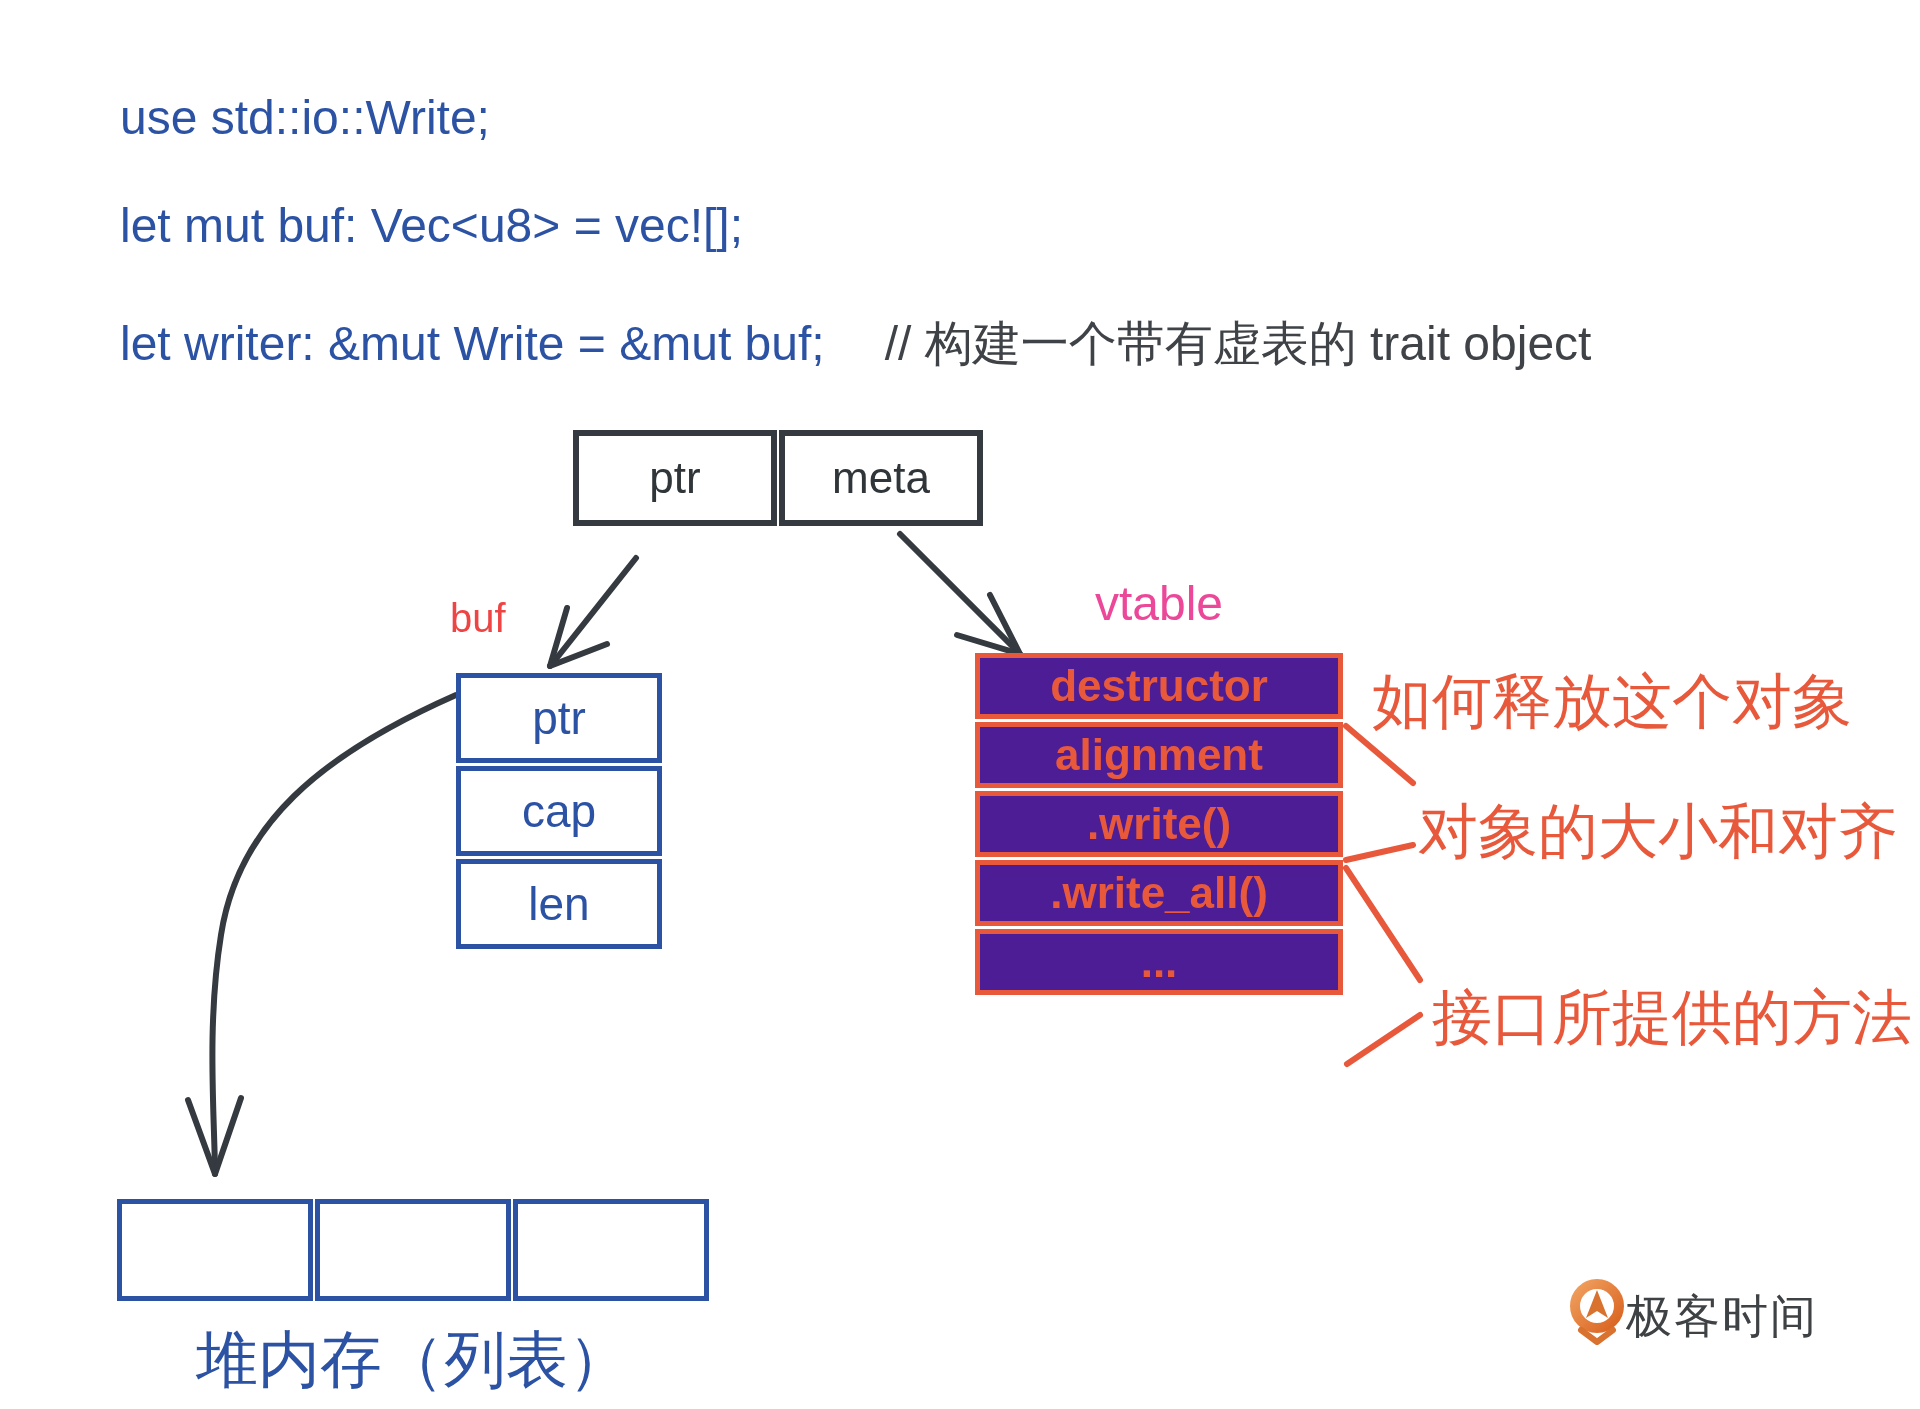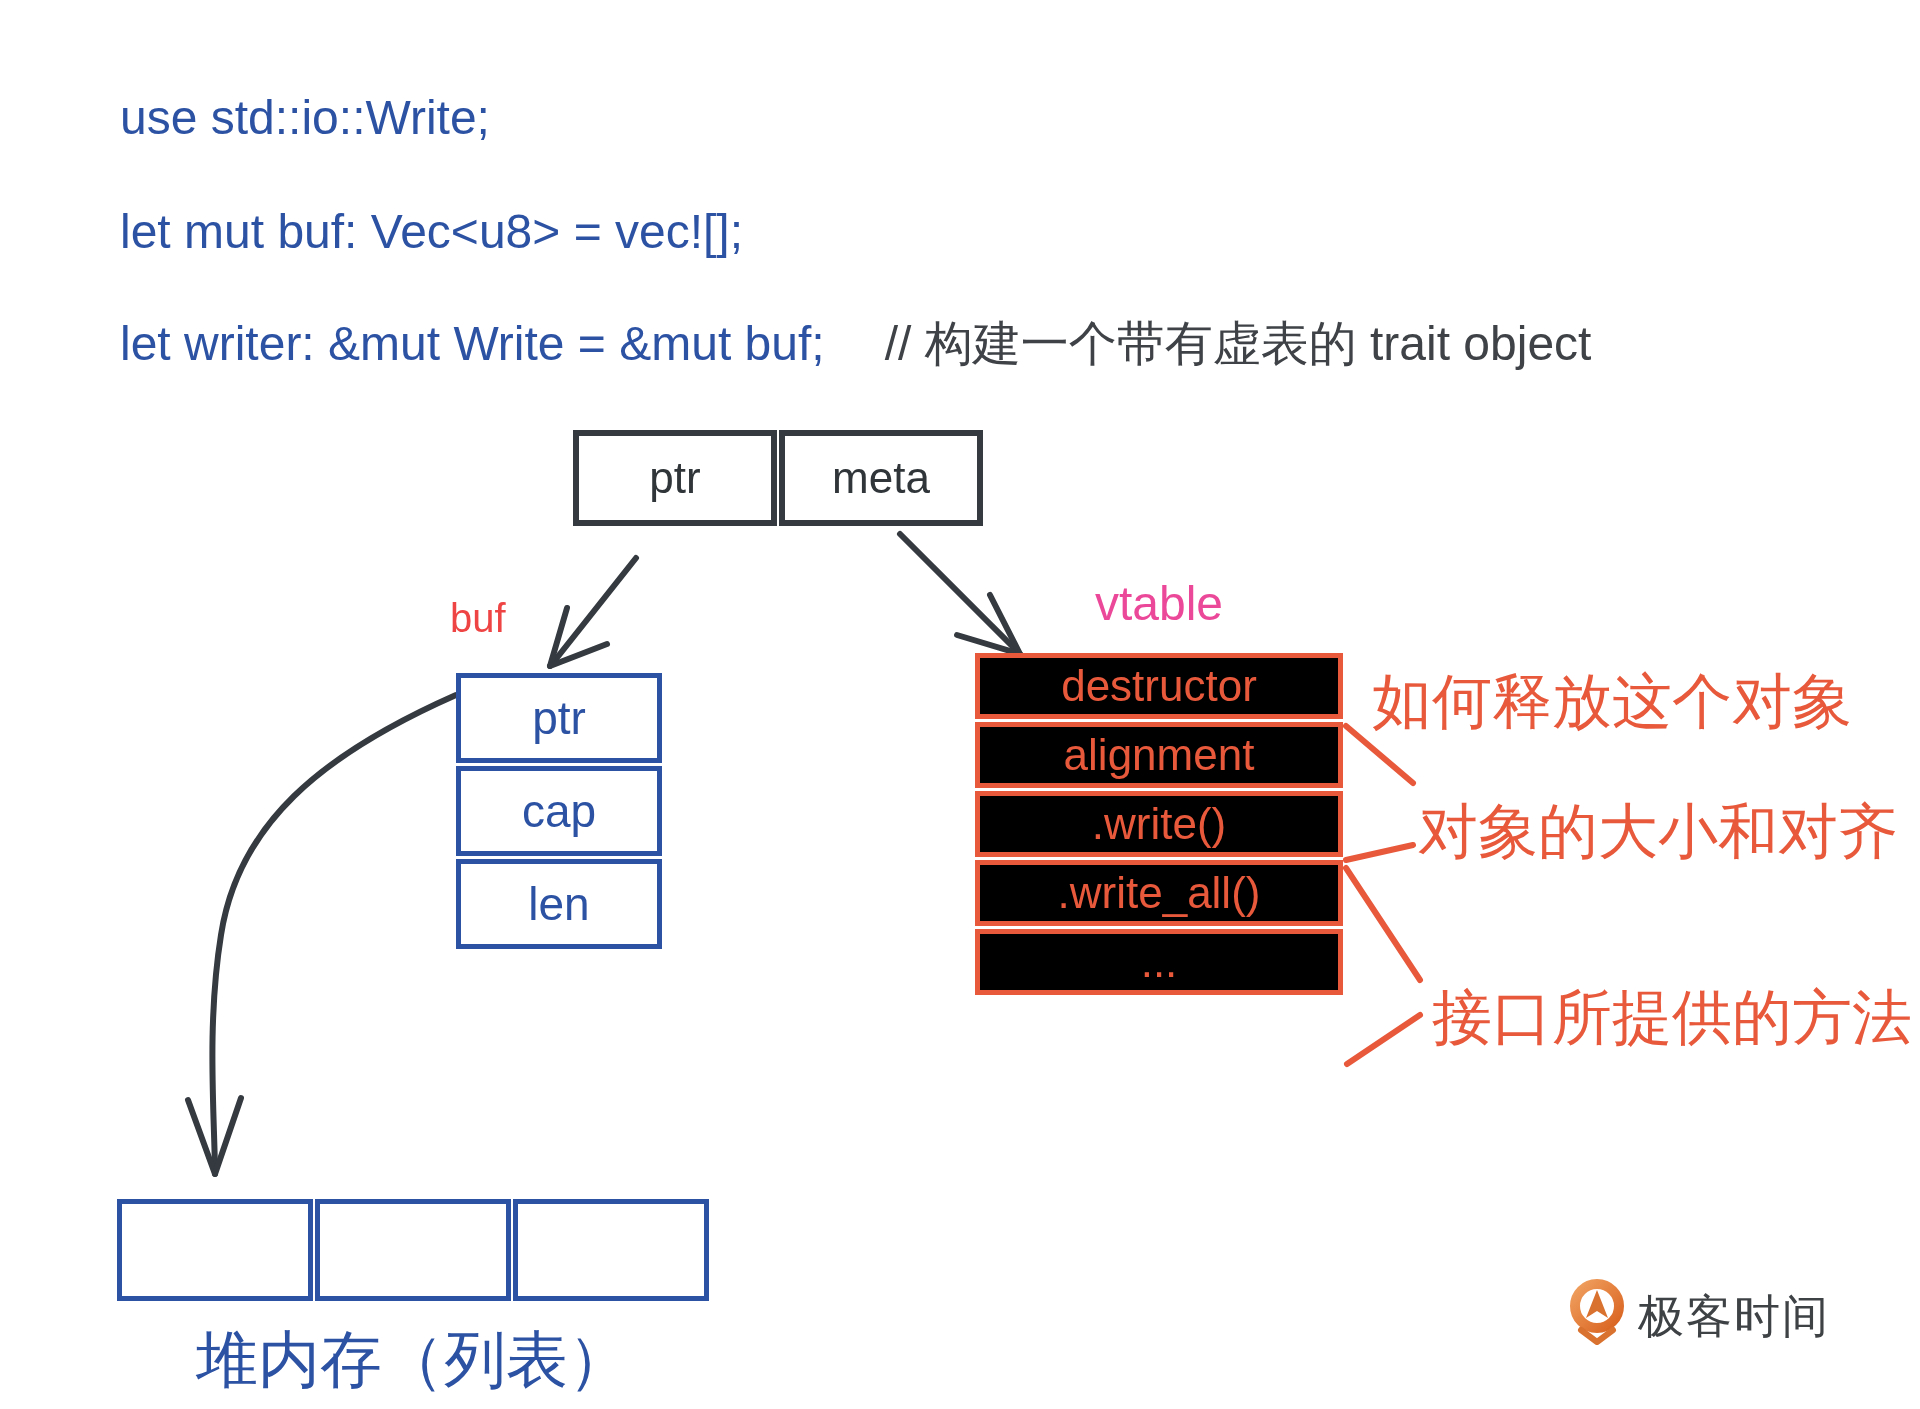--- a/index.html
+++ b/index.html
@@ -35,36 +35,36 @@
     width:196px;height:80px;border:5px solid #2c52a4;background:#ffffff;
     display:flex;align-items:center;justify-content:center;
     font-size:46px;color:#2c52a4;
   }
 
   
   .vtable-label{position:absolute;left:975px;top:576px;width:368px;text-align:center;
     font-size:48px;color:#ec4899;}
   .vtable{position:absolute;left:975px;top:653px;display:flex;flex-direction:column;gap:3px;}
   .vtable .row{
-    width:358px;height:56px;border:5px solid #e8593c;background:#000000;
+    width:358px;height:56px;border:5px solid #e8593c;background:#4c1d95;
     display:flex;align-items:center;justify-content:center;
-    font-size:44px;color:#e8593c;
+    font-size:44px;color:#e8593c;font-weight:bold;
   }
 
   
   .annot{position:absolute;font-size:60px;color:#e8593c;white-space:nowrap;}
 
   
   .heap{position:absolute;left:117px;top:1199px;display:flex;gap:2px;}
   .heap .cell{width:186px;height:92px;border:5px solid #2c52a4;background:#ffffff;}
   .heap-label{position:absolute;left:117px;top:1318px;width:592px;text-align:center;
     font-size:62px;color:#2c52a4;white-space:nowrap;}
 
   
-  .logo{position:absolute;left:1568px;top:1278px;display:flex;align-items:center;gap:12px;}
+  .logo{position:absolute;left:1568px;top:1278px;display:flex;align-items:center;gap:0;}
   .logo-text{font-size:46px;color:#3f4245;letter-spacing:2px;white-space:nowrap;}
 </style>
 </head>
 <body>
 
 <div class="canvas">
 
   <svg class="overlay">
 
     <g stroke="#343a40" stroke-width="6" fill="none" stroke-linecap="round">
@@ -90,21 +90,21 @@
       <path d="M1346,860 L1413,845"></path>
     </g>
 
     <g stroke="#e8593c" stroke-width="6" fill="none" stroke-linecap="round">
       <path d="M1346,868 L1420,980"></path>
       <path d="M1347,1064 L1420,1015"></path>
     </g>
   </svg>
 
   <div class="code-line" style="top:92px">use std::io::Write;</div>
-  <div class="code-line" style="top:206px">let mut buf: Vec&lt;u8&gt; = vec![];</div>
+  <div class="code-line" style="top:200px">let mut buf: Vec&lt;u8&gt; = vec![];</div>
   <div class="code-line" style="top:318px">
     <span>let writer: &amp;mut Write = &amp;mut buf;</span><span class="code-comment">// 构建一个带有虚表的 trait object</span>
   </div>
 
   <div class="fatptr">
     <div class="cell">ptr</div>
     <div class="cell">meta</div>
   </div>
 
   <div class="struct-label" style="left:450px;top:596px">buf</div>

